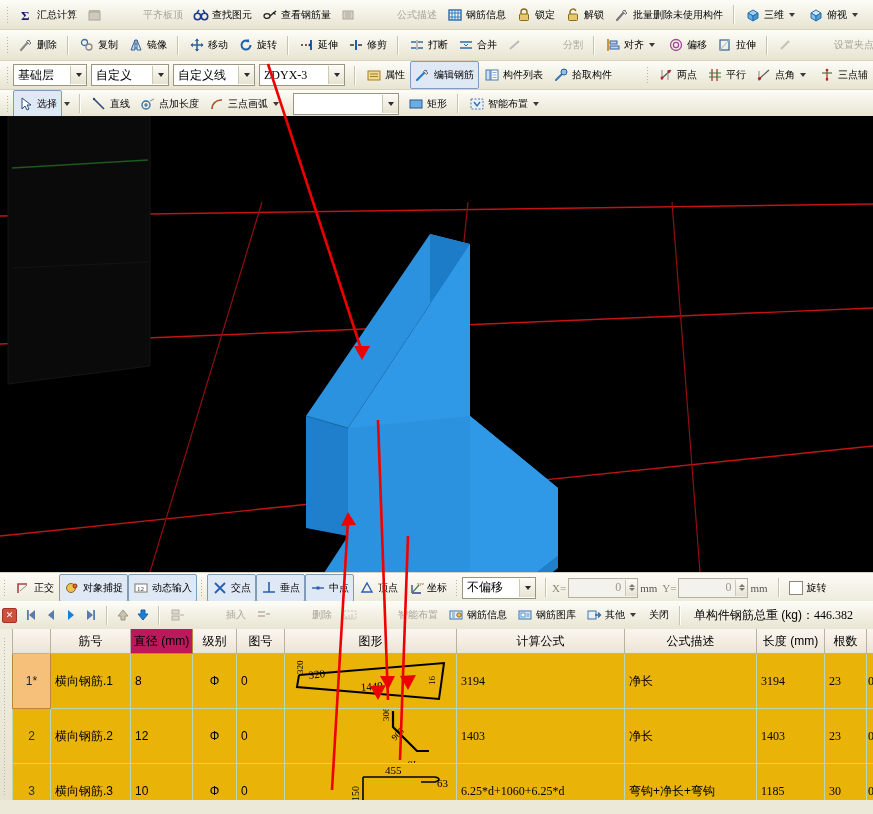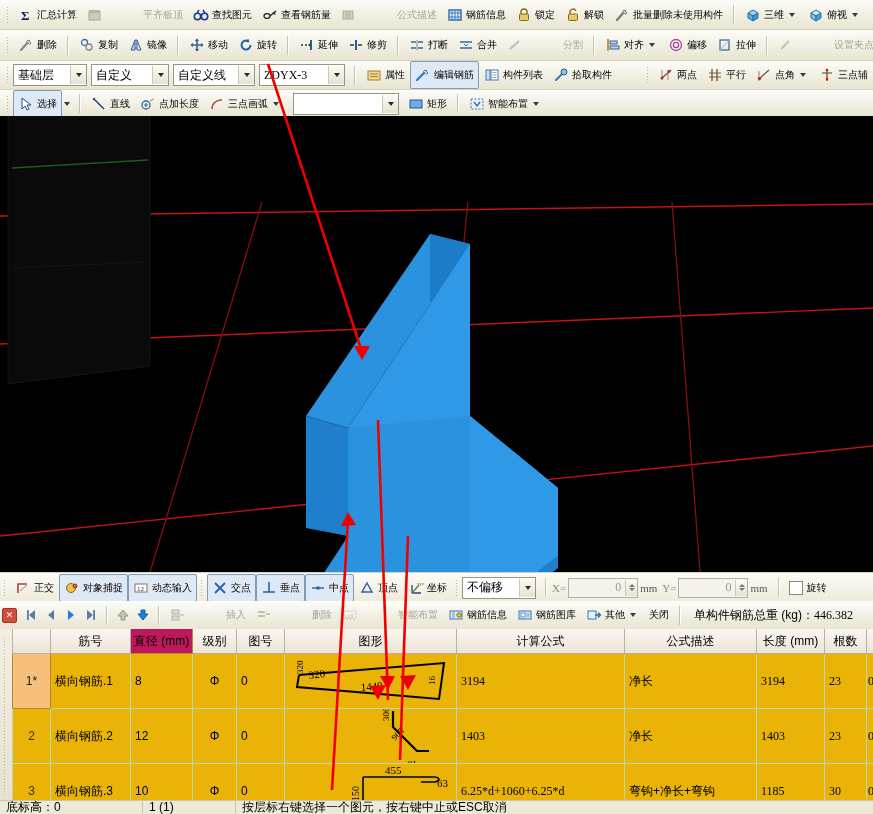--- a/index.html
+++ b/index.html
@@ -998,25 +998,20 @@
           <td style="font-family:'Liberation Serif',serif">6.25*d+1060+6.25*d</td>
           <td>弯钩+净长+弯钩</td>
           <td style="font-family:'Liberation Serif',serif">1185</td>
           <td style="font-family:'Liberation Serif',serif">30</td>
           <td style="font-family:'Liberation Serif',serif;padding:0 1px">0</td>
         </tr>
       </tbody>
     </table>
   </div>
 
-  <div class="statusbar">
-    <span class="cell b" style="width:130px">底标高：0</span>
-    <span class="cell b" style="width:80px">1 (1)</span>
-    <span class="cell">按层标右键选择一个图元，按右键中止或ESC取消</span>
-  </div>
 
   <svg class="overlay">
     <g stroke="#ee0000" stroke-width="2.6" fill="none">
       <path d="M268 64 L362 352"></path>
       <path d="M332 790 L348 520"></path>
       <path d="M400 760 L408 536"></path>
       <path d="M388 700 L378 420"></path>
     </g>
     <path d="M362 360 l-8 -14 l16 0 Z" fill="#ee0000"></path>
     <path d="M348 512 l-7 14 l15 -1 Z" fill="#ee0000"></path>

